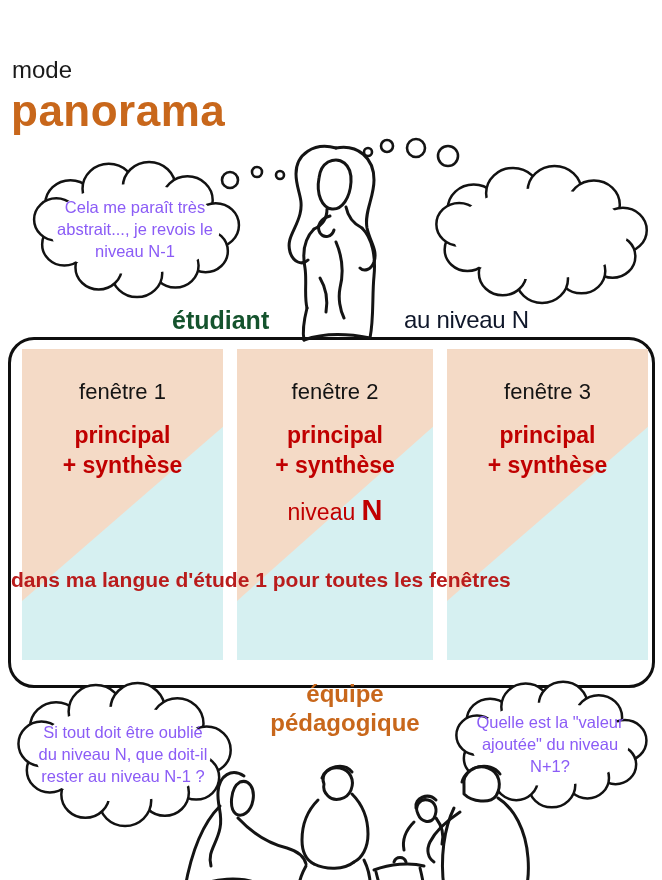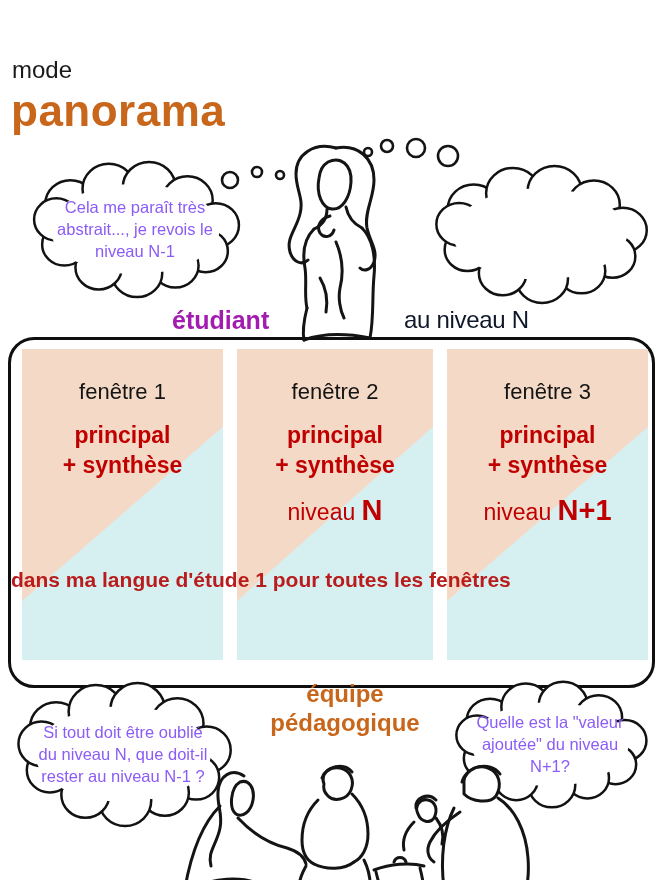--- a/index.html
+++ b/index.html
@@ -5,21 +5,21 @@
   html,body{margin:0;padding:0;background:#fff;}
   .canvas{
     position:relative;width:662px;height:880px;background:#fff;overflow:hidden;
     font-family:"Liberation Sans", sans-serif;color:#1a1a1a;margin-top:48px;
   }
   .abs{position:absolute;}
   
   .mode-label{left:12px;top:8px;font-size:24px;color:#1a1a1a;}
   .title{left:11px;top:38px;font-size:44px;font-weight:700;color:#c8671b;letter-spacing:0.5px;}
   
-  .student-label{left:172px;top:258px;font-size:25px;font-weight:700;color:#a21caf;}
+  .student-label{left:172px;top:258px;font-size:25px;font-weight:700;color:#14532d;}
   .au-niveau{left:404px;top:258px;font-size:24px;letter-spacing:-0.3px;color:#0f172a;}
   .team-label{left:253px;top:631px;width:184px;text-align:center;font-size:24px;font-weight:700;color:#c8671b;line-height:29px;}
   
   .box{
     position:absolute;left:8px;top:289px;width:647px;height:351px;box-sizing:border-box;
     background:#fff;border:3px solid #0f0f0f;border-radius:26px;
   }
   .col{position:absolute;top:9px;height:311px;background:#f4dac6;text-align:center;}
   .col::before{
     content:"";position:absolute;inset:0;background:#d6f0f1;z-index:0;
@@ -79,24 +79,20 @@
       <div class="col-level">
         <span>niveau</span>
         <span class="lvl">N</span>
       </div>
     </div>
     <div class="col col-3">
       <div class="col-title">fenêtre 3</div>
       <div class="col-main">
         <span>principal</span><br>
         <span>+ synthèse</span>
-      </div>
-      <div class="col-level">
-        <span>niveau</span>
-        <span class="lvl">N+1</span>
       </div>
     </div>
     <div class="box-footer">dans ma langue d'étude 1 pour toutes les fenêtres</div>
   </div>
 
   <svg class="ill" style="left:250px;top:90px;width:172px;height:205px;" viewBox="0 0 172 205">
     <path d="M86,10 C64,4 46,16 46,36 C46,52 54,60 50,76 C46,92 36,100 40,114 C43,124 52,128 58,122"></path>
     <path d="M86,10 C108,6 124,20 124,42 C124,60 114,74 117,90 C120,104 128,112 124,124 C121,132 114,134 110,130"></path>
     <path class="facefill" d="M78,24 C90,18 102,26 101,44 C100,60 92,72 82,71 C72,70 66,56 69,40 C70,31 73,27 78,24 Z"></path>
     <path d="M77,71 C77,80 73,87 64,91"></path>

